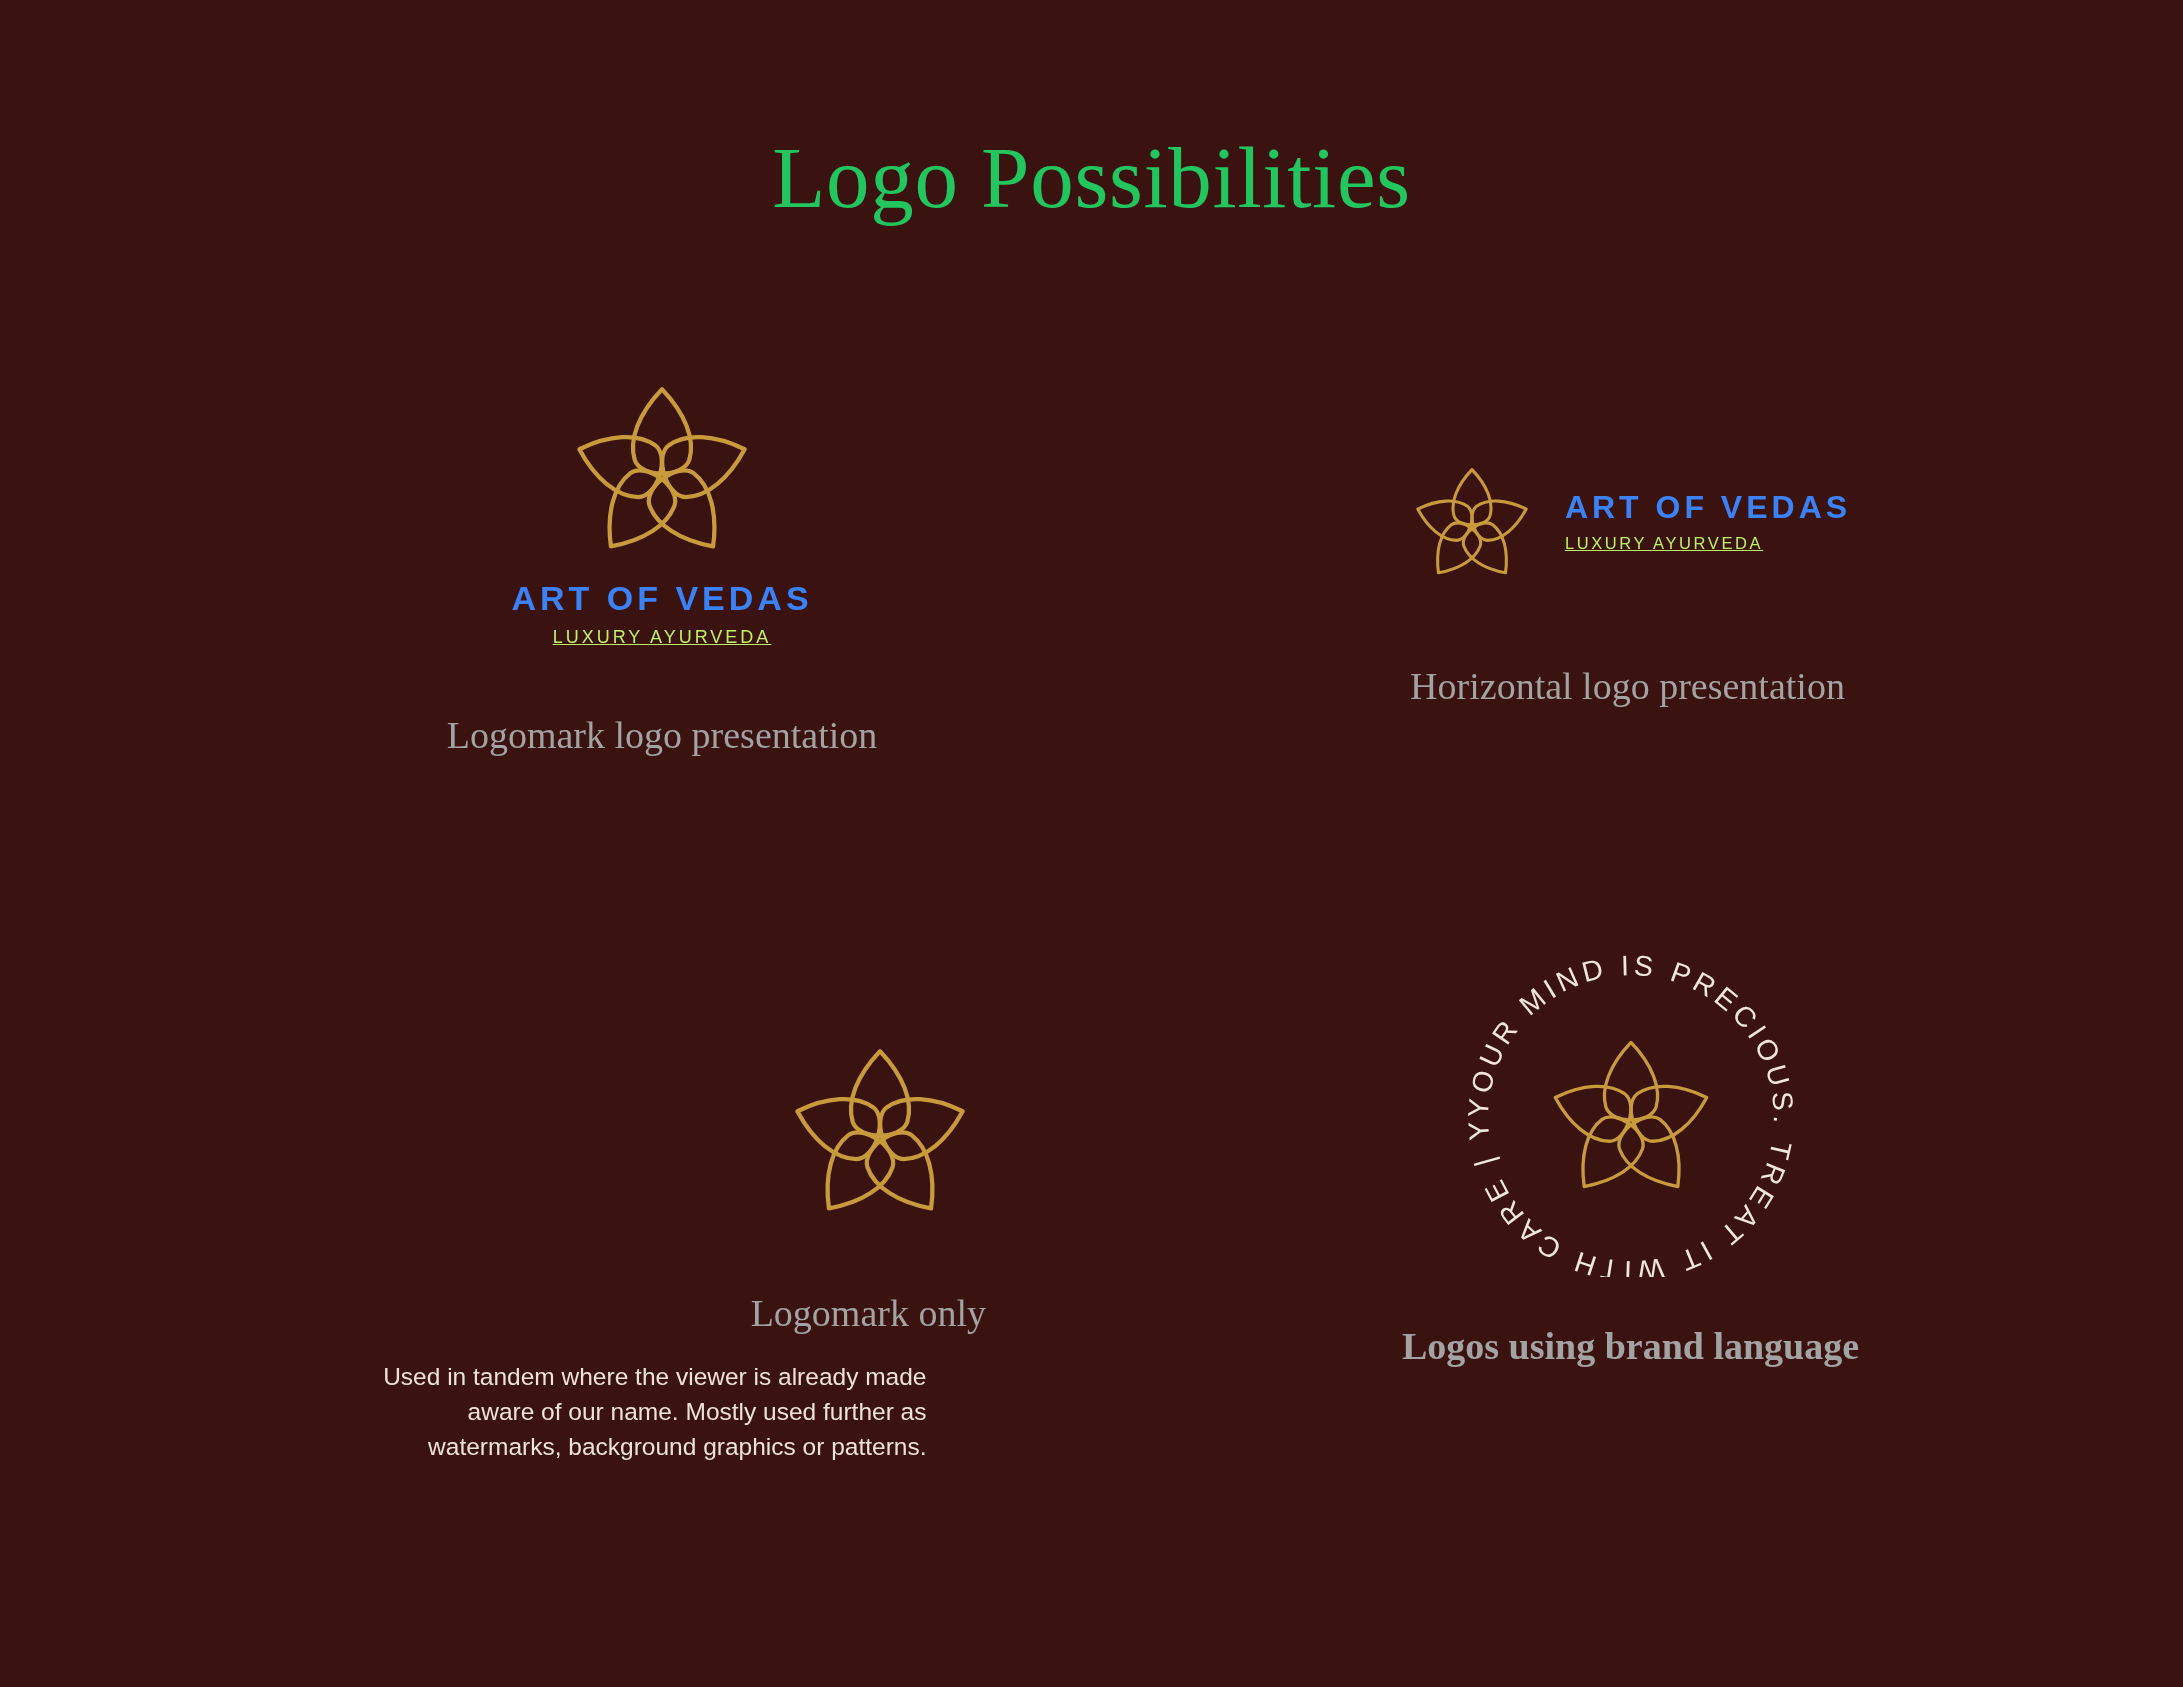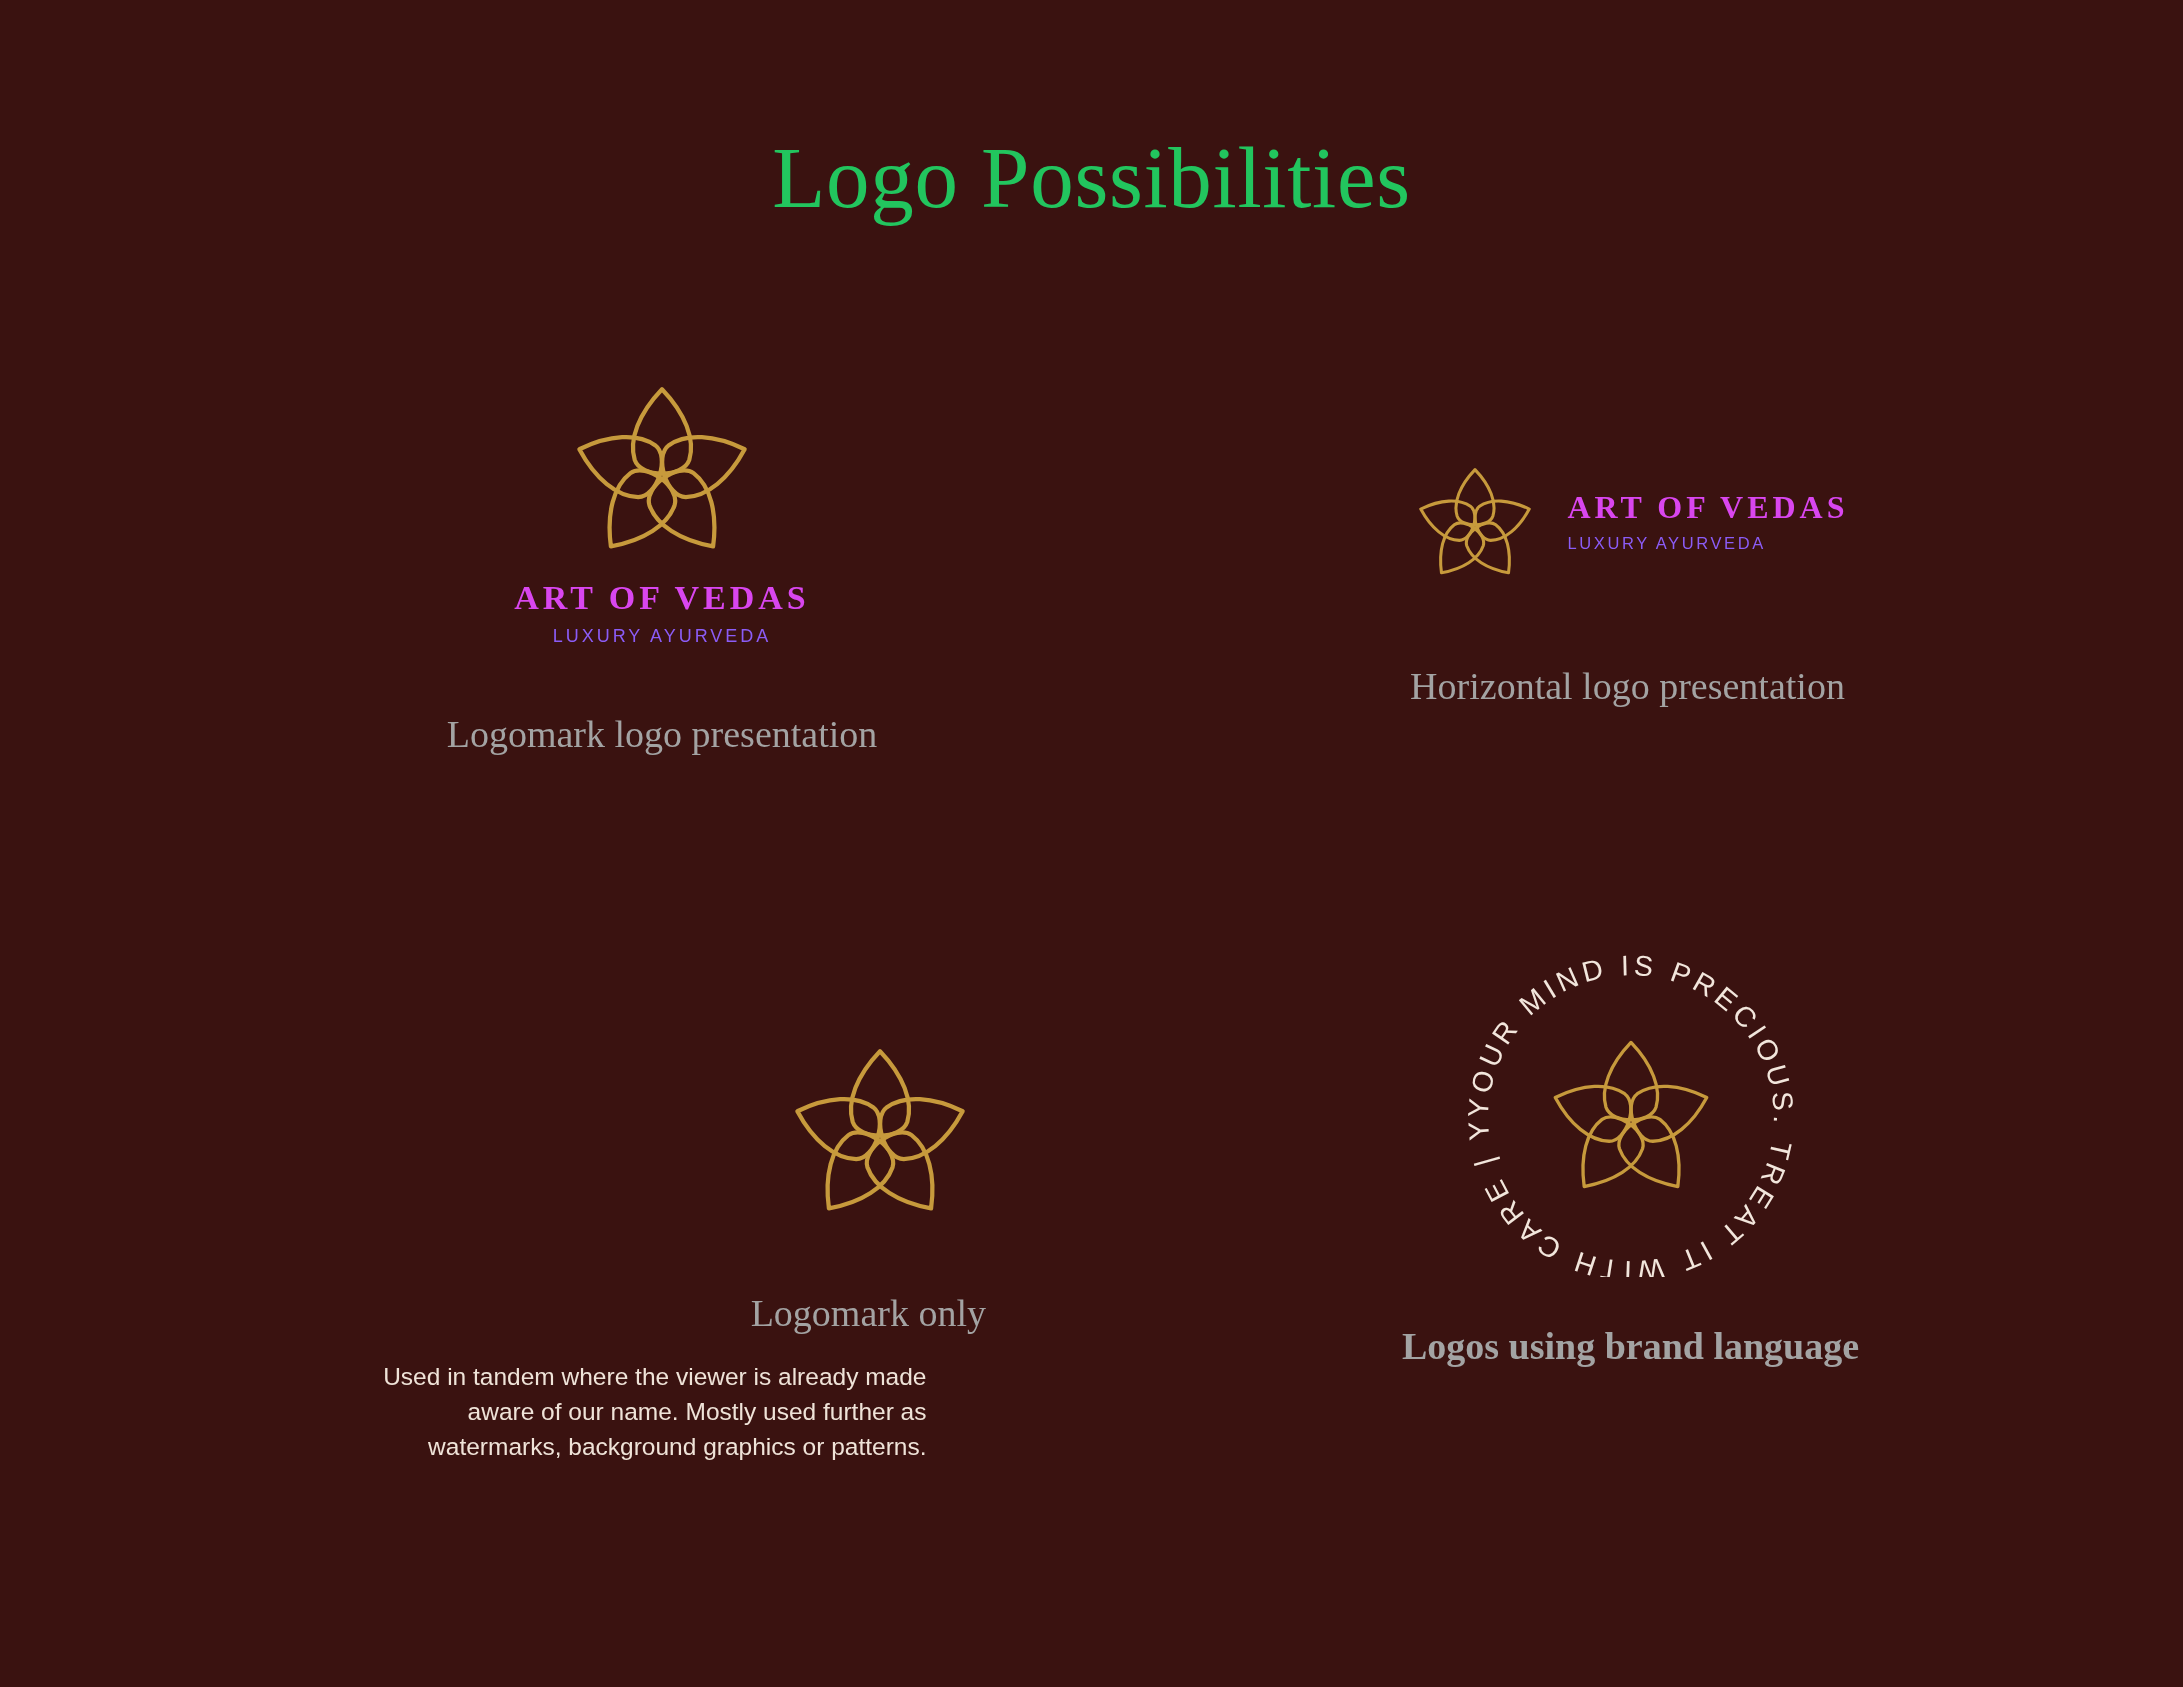--- a/index.html
+++ b/index.html
@@ -68,30 +68,31 @@
     left: 1323px;
     top: 946px;
     width: 615px;
     text-align: center;
   }
 
   
   .mark-wrap { display: block; }
 
   .wordmark {
-    font-family: Liberation Serif, serif;
-    color: #d946ef;
+    font-family: Liberation Sans, sans-serif;
+    color: #3b82f6;
     font-weight: 700;
     letter-spacing: 4px;
   }
   .tagline {
     font-family: "Liberation Sans", sans-serif;
-    color: #8b5cf6;
+    color: #bef264;
     font-weight: 400;
     letter-spacing: 2.6px;
+    text-decoration: underline;
   }
 
   
   #q-vertical .wordmark { font-size: 34px; margin-top: 14.6px; }
   #q-vertical .tagline  { font-size: 18px; margin-top: 9.3px; letter-spacing: 3px; }
 
   
   .h-lockup {
     display: flex;
     align-items: center;

